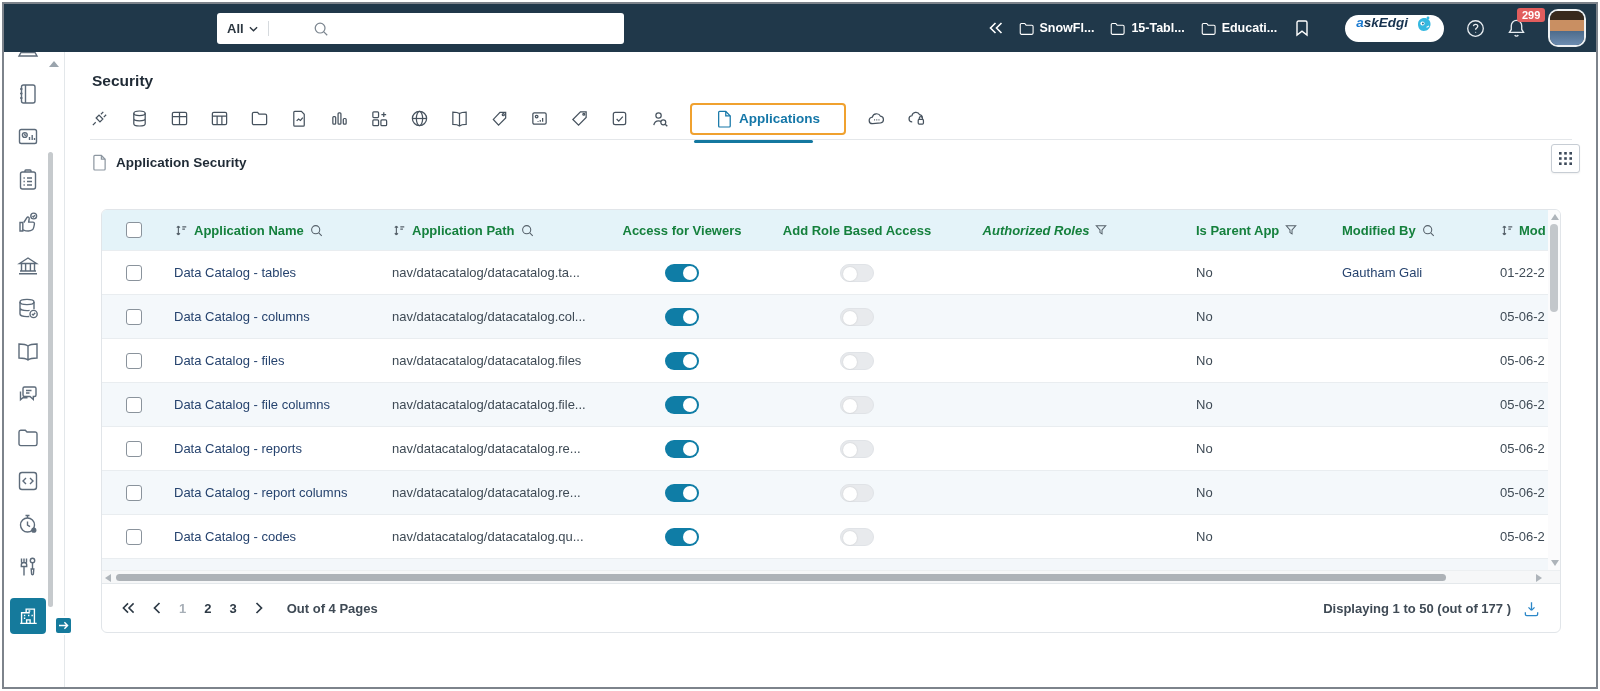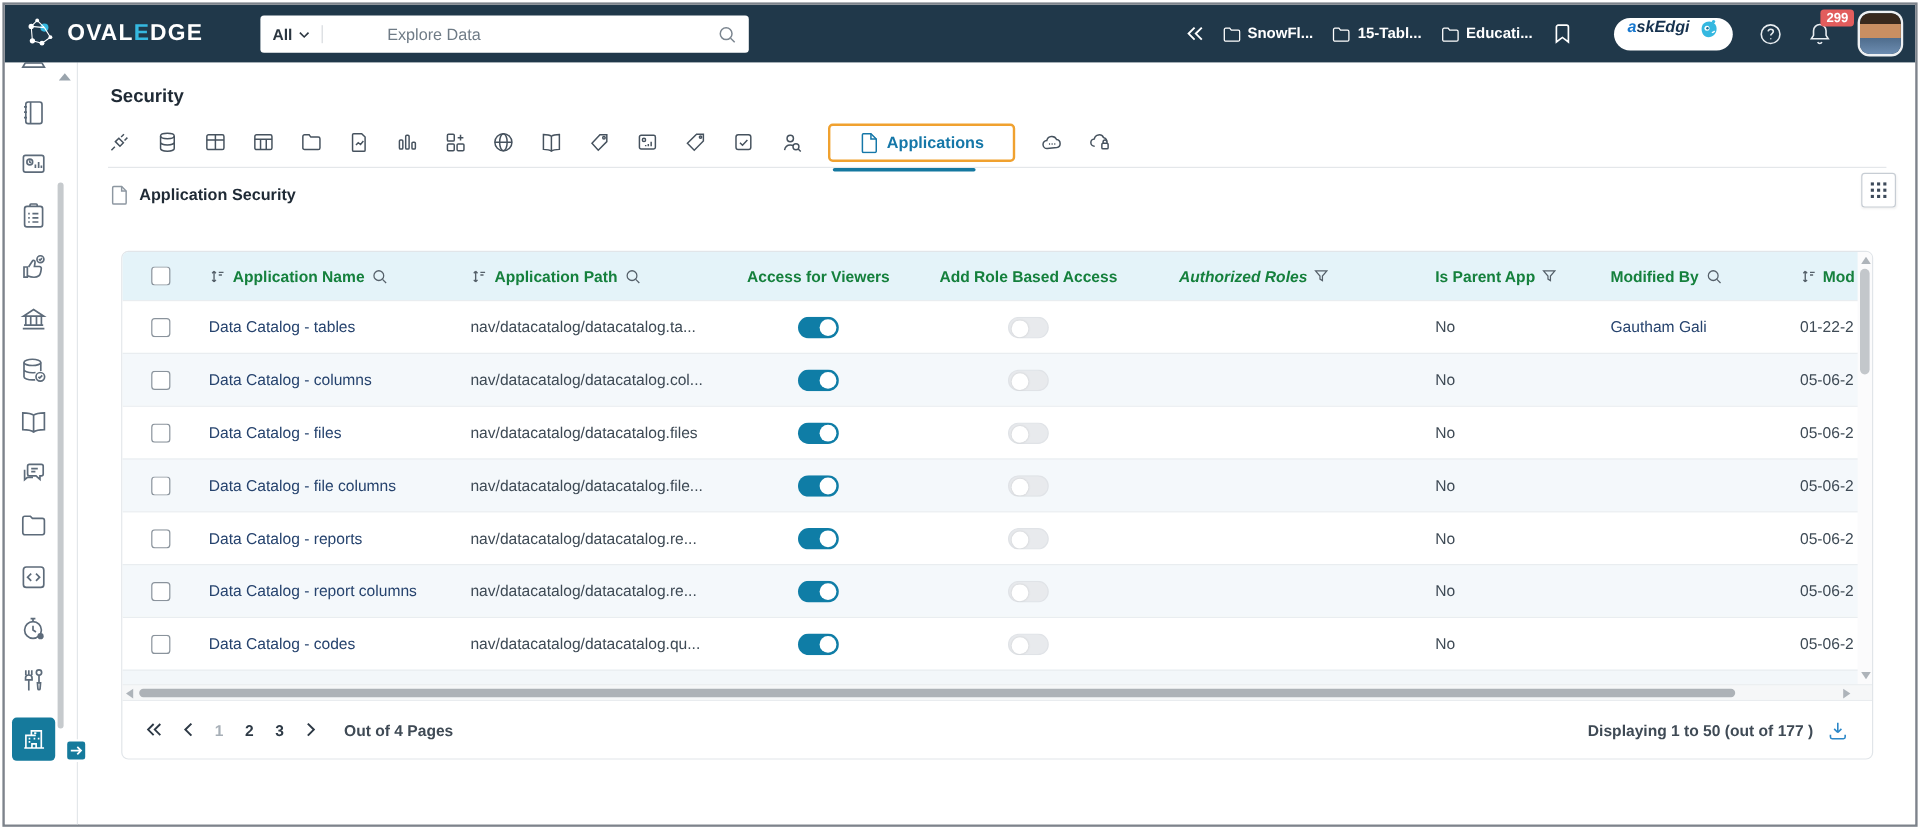--- a/index.html
+++ b/index.html
@@ -91,43 +91,28 @@
   .displaying { font-weight:700; color:#3f4a55; }
   .dl { margin-left:12px; color:#2b87c8; cursor:pointer; display:flex; }
   svg { display:block; }
 </style>
 </head>
 <body>
 
 <div class="frame">
 
   <div class="topbar">
-    <div class="brand">
-      <span>
-        <svg width="30" height="30" viewBox="0 0 30 30" fill="none">
-          <circle cx="8" cy="9" r="2.2" fill="#fff"></circle>
-            <circle cx="19" cy="10" r="3.4" fill="#35b8e0"></circle>
-          <circle cx="9" cy="21" r="2.2" fill="#fff"></circle>
-            <circle cx="17" cy="23" r="2" fill="#fff"></circle>
-          <circle cx="24" cy="18" r="1.6" fill="#fff"></circle>
-            <circle cx="13" cy="4" r="1.6" fill="#fff"></circle>
-          <path d="M8 9l11 1M8 9l1 12M9 21l8 2M17 23l7-5M24 18l-5-8M13 4l6 6M13 4L8 9" stroke="#fff" stroke-width="0.9"></path>
-        </svg>
-      </span>
-      <span class="brand-text"><span>OVAL</span><span class="e">E</span><span>DGE</span></span>
-    </div>
 
     <div class="searchbox">
       <span class="scope">
         <span>All</span>
         <svg width="9" height="6" viewBox="0 0 10 6" fill="none">
             <path d="M1 1l4 4 4-4" stroke="#2b3640" stroke-width="1.5"></path>
           </svg>
       </span>
-      <input type="text" placeholder="Explore Data" style="">
       <svg width="16" height="16" viewBox="0 0 18 18" fill="none" stroke="#7b858f" stroke-width="1.4">
           <circle cx="8" cy="8" r="5.5"></circle>
           <path d="M12.2 12.2L16 16"></path>
         </svg>
     </div>
 
     <div class="top-right">
       <span class="icon-btn" style="margin-left:0;">
         <svg width="14" height="12" viewBox="0 0 14 12" fill="none" stroke="#fff" stroke-width="1.6">
             <path d="M6.5 1L1.5 6l5 5M12.5 1l-5 5 5 5"></path>

